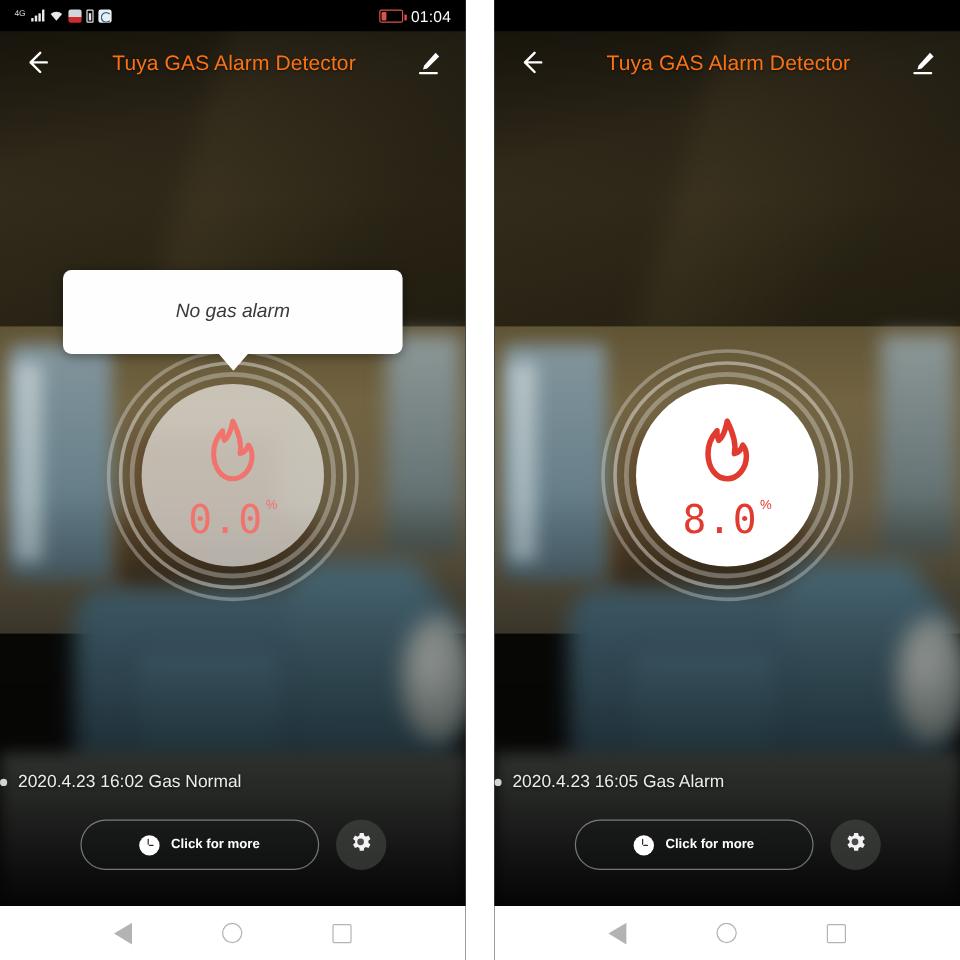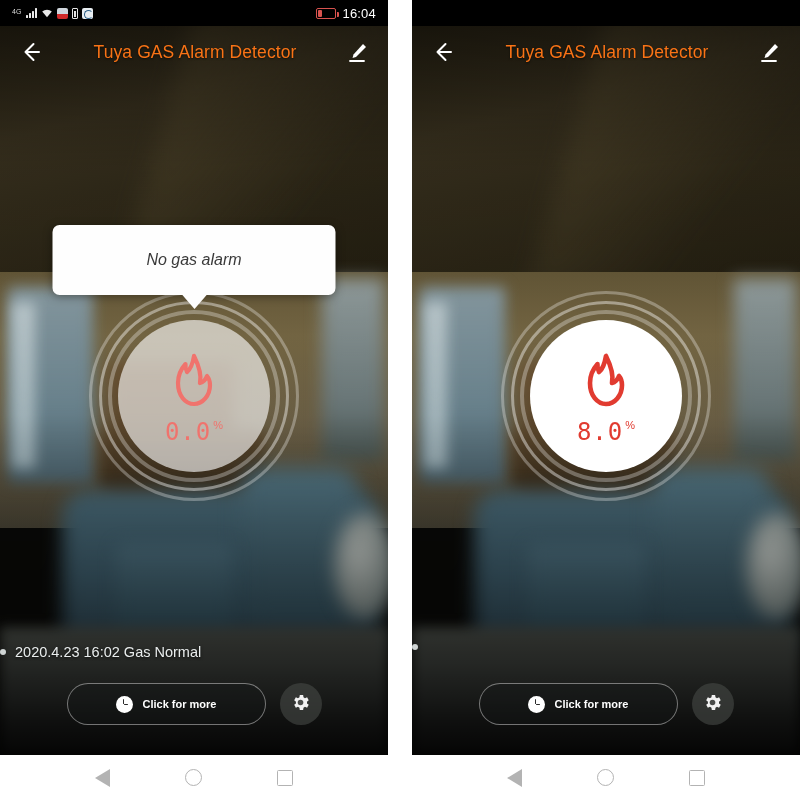--- a/index.html
+++ b/index.html
@@ -187,21 +187,21 @@
     width:152px; height:152px; border-radius:50%;
     display:flex; flex-direction:column; align-items:center; justify-content:center;
   }
   .disc.normal { background:rgba(255,255,255,.62); }
   .disc.alarm  { background:#ffffff; }
 
   .flame { margin-top:4px; }
   .valrow { display:flex; align-items:flex-start; margin-top:2px; }
   .val {
     font-family:"DejaVu Sans Mono", monospace;
-    font-size:24px; letter-spacing:1px; line-height:1;
+    font-size:33px; letter-spacing:1px; line-height:1;
   }
   .pct { font-size:11px; margin-left:2px; margin-top:-1px; }
   .normal .val, .normal .pct { color:#f0736d; }
   .alarm .val,  .alarm .pct  { color:#e13b30; }
 
   
   .logline {
     position:absolute; left:0; right:0; top:644px;
     display:flex; align-items:center; justify-content:flex-start; gap:9px;
     z-index:16;
@@ -284,21 +284,21 @@
               </svg>
           </span>
           <span class="icon-sq ic-alarm"></span>
           <span class="ic-batt2"></span>
           <span class="icon-sq ic-app"></span>
         </div>
         <div class="sb-right">
           <span class="batt">
               <span></span>
             </span>
-          <span class="clock">16:04</span>
+          <span class="clock">01:04</span>
         </div>
       </div>
 
       <div class="titlebar">
         <div class="backbtn">
           <svg width="26" height="26" viewBox="0 0 26 26">
               <path d="M15.5 5 L7.5 13 L15.5 21 M7.5 13 H21" stroke="#fff" stroke-width="2" fill="none" stroke-linecap="round" stroke-linejoin="round"></path>
             </svg>
         </div>
         <div class="title">Tuya GAS Alarm Detector</div>
@@ -416,20 +416,21 @@
           </span>
           <span class="valrow">
             <span class="val">8.0</span>
             <span class="pct">%</span>
           </span>
         </div>
       </div>
 
       <div class="logline">
         <span class="dot"></span>
+        <span class="logtext">2020.4.23 16:05 Gas Alarm</span>
       </div>
 
       <div class="btnrow">
         <div class="morebtn">
           <span class="clockic"></span>
           <span class="lbl">Click for more</span>
         </div>
         <div class="gearbtn">
           <span>
             <svg width="21" height="21" viewBox="0 0 24 24">

